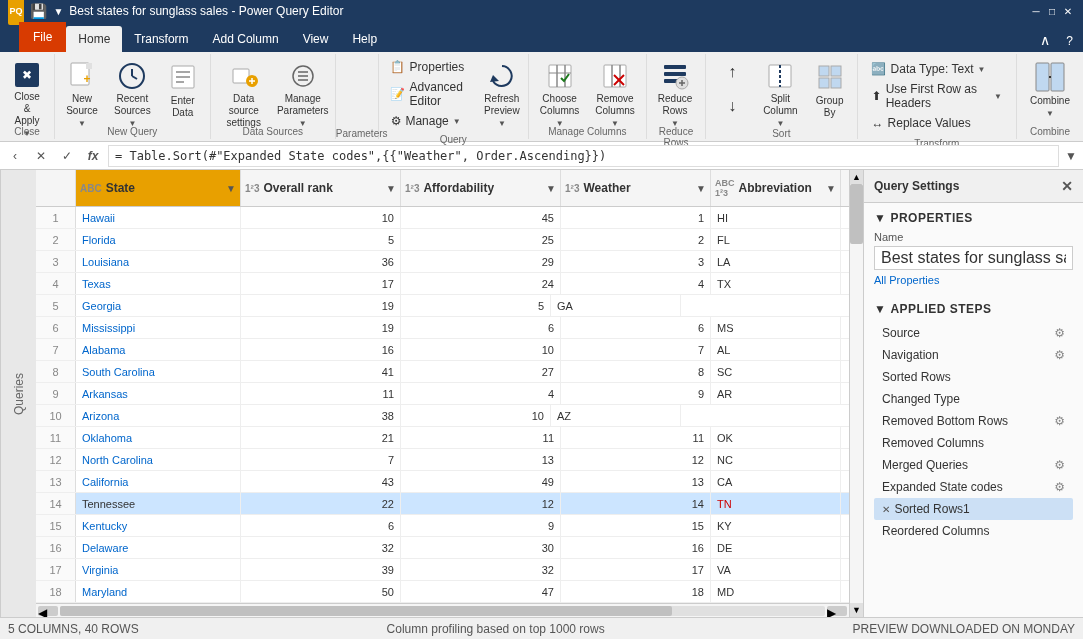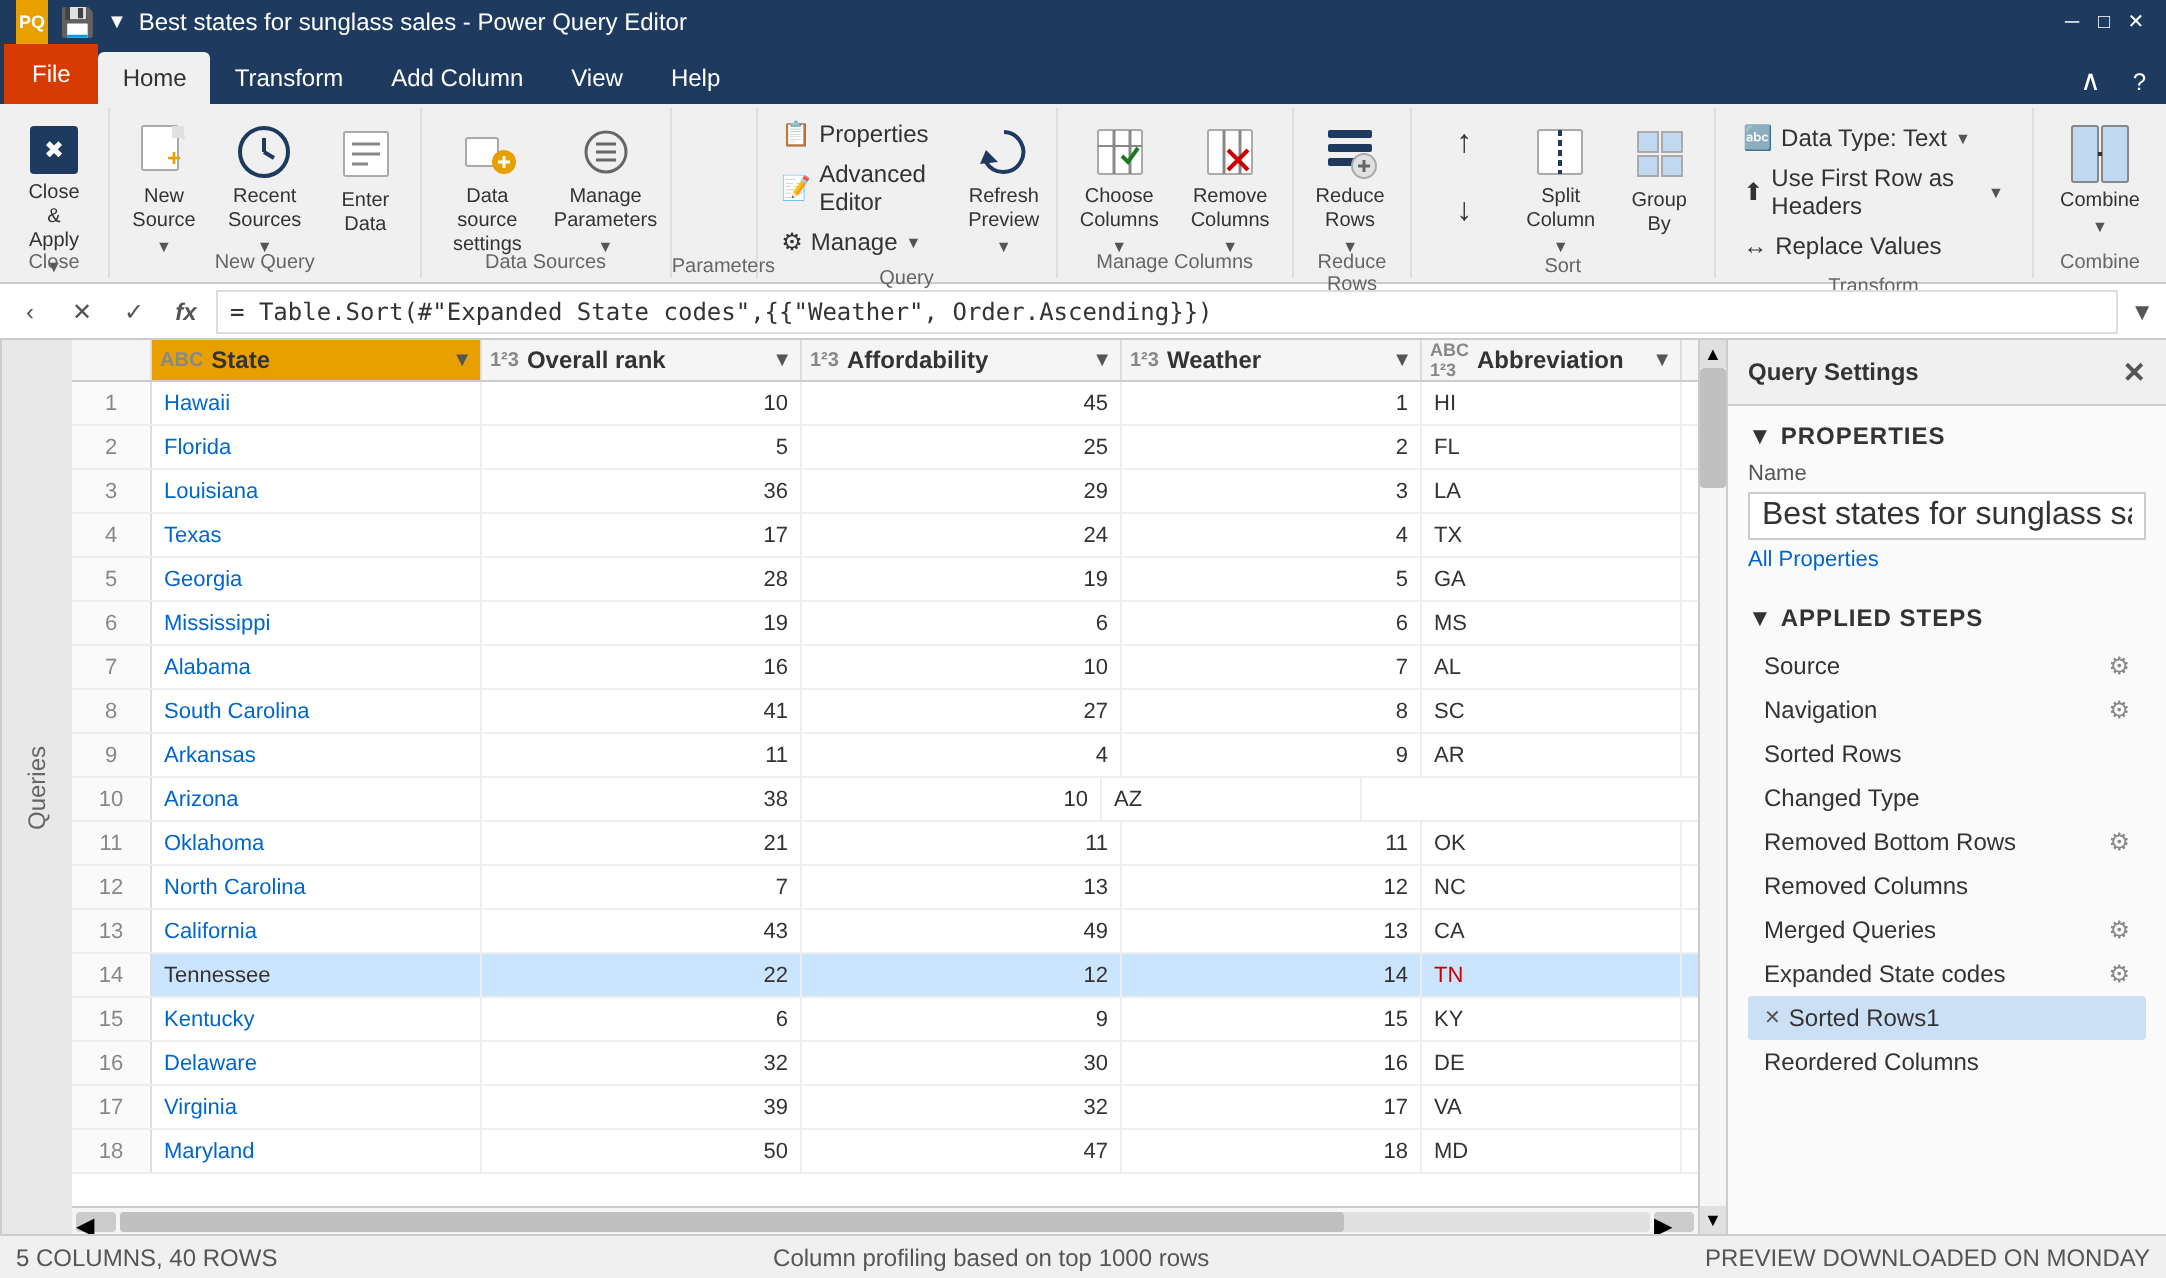--- a/index.html
+++ b/index.html
@@ -33,21 +33,21 @@
       padding: 4px 12px;
       font-size: 12px;
       color: white;
       cursor: pointer;
       border-radius: 3px 3px 0 0;
       height: 26px;
       display: flex;
       align-items: center;
     }
     .ribbon-tab.active { background: #f0f0f0; color: #333; }
-    .ribbon-tab.file { background: #d83b01; color: white; padding: 4px 14px; border-radius: 0; height: 30px; }
+    .ribbon-tab.file { background: #d83b01; color: white; padding: 4px 14px; border-radius: 0; height: 30px; margin-left: 17px; }
 
     
     .ribbon {
       background: #f0f0f0;
       border-bottom: 1px solid #ccc;
       display: flex;
       align-items: stretch;
       height: 90px;
       padding: 2px 0;
     }
@@ -236,21 +236,21 @@
       background: #f5f5f5;
     }
     .grid-col-header {
       display: flex;
       align-items: center;
       border-right: 1px solid #ddd;
       padding: 2px 4px;
       font-size: 11px;
       font-weight: 600;
       color: #333;
-      height: 20px;
+      height: 36px;
       gap: 4px;
       cursor: pointer;
     }
     .grid-col-header.col-state { background: #e8a000; color: #333; width: 165px; min-width: 165px; }
     .grid-col-header.col-overall { width: 160px; min-width: 160px; background: #f5f5f5; }
     .grid-col-header.col-afford { width: 160px; min-width: 160px; background: #f5f5f5; }
     .grid-col-header.col-weather { width: 150px; min-width: 150px; background: #f5f5f5; }
     .grid-col-header.col-abbr { width: 130px; min-width: 130px; background: #f5f5f5; }
     .col-header-type { font-size: 10px; color: #888; }
     .col-header-name { flex: 1; }
@@ -756,21 +756,20 @@
     <div class="grid-row-num">4</div>
     <div class="grid-cell col-state" style="color:#0066cc">Texas</div>
     <div class="grid-cell col-overall">17</div>
     <div class="grid-cell col-afford">24</div>
     <div class="grid-cell col-weather">4</div>
     <div class="grid-cell col-abbr" style="color:#333">TX</div>
   </div>
           <div class="grid-row">
     <div class="grid-row-num">5</div>
     <div class="grid-cell col-state" style="color:#0066cc">Georgia</div>
-    <div class="grid-cell col-overall">28</div>
     <div class="grid-cell col-afford">19</div>
     <div class="grid-cell col-weather">5</div>
     <div class="grid-cell col-abbr" style="color:#333">GA</div>
   </div>
           <div class="grid-row">
     <div class="grid-row-num">6</div>
     <div class="grid-cell col-state" style="color:#0066cc">Mississippi</div>
     <div class="grid-cell col-overall">19</div>
     <div class="grid-cell col-afford">6</div>
     <div class="grid-cell col-weather">6</div>

